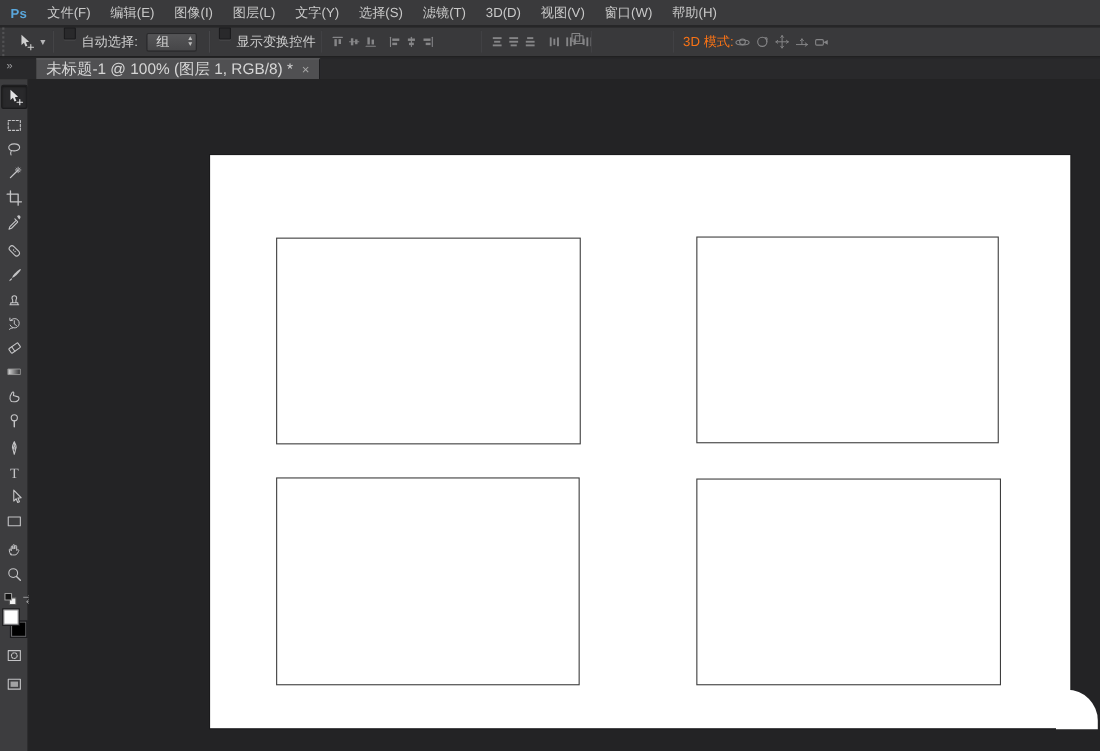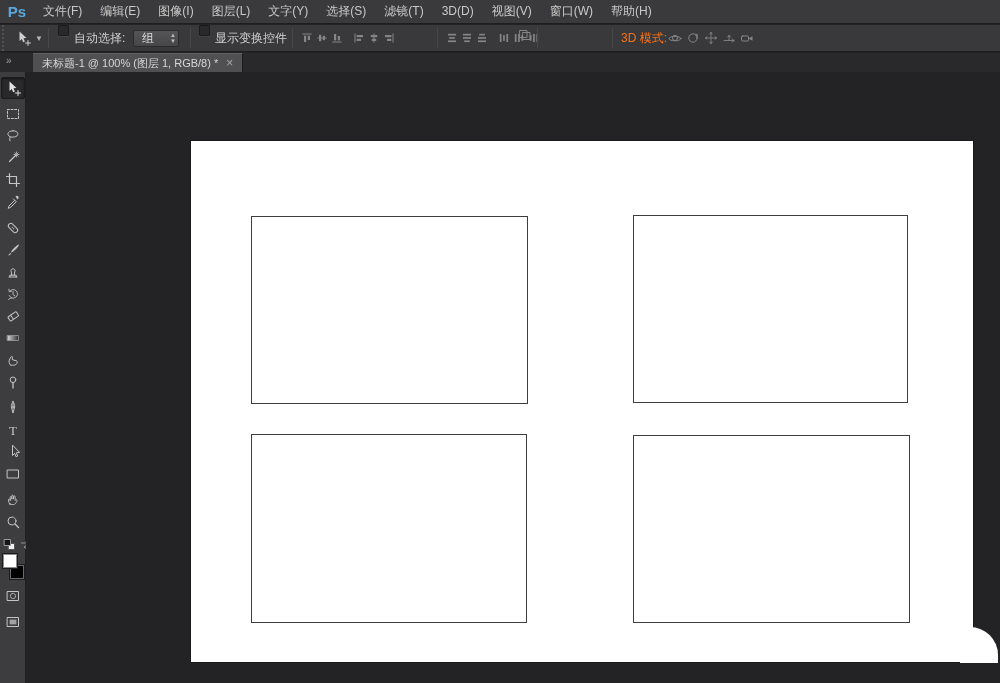--- a/index.html
+++ b/index.html
@@ -3,21 +3,21 @@
 <meta charset="utf-8">
 <style>
   html,body{margin:0;padding:0;background:#232325;}
   *{box-sizing:border-box;}
   .app{position:relative;width:1000px;height:683px;background:#232325;overflow:hidden;
        font-family:"Liberation Sans","DejaVu Sans",sans-serif;-webkit-font-smoothing:antialiased;}
 
   
   .menubar{position:absolute;left:0;top:0;width:1000px;height:24px;background:#3a3a3c;
            border-bottom:1px solid #1e1e20;display:flex;align-items:center;}
-  .ps-logo{width:34px;text-align:center;font-weight:bold;font-size:15px;letter-spacing:0;}
+  .ps-logo{width:34px;text-align:center;font-weight:bold;font-size:12px;letter-spacing:0;}
   .menu-item{display:inline-block;padding:0 9px;font-size:12px;color:#c9c9c9;line-height:23px;cursor:default;}
 
   
   .optionsbar{position:absolute;left:0;top:25px;width:1000px;height:27px;background:#39393b;
               border-bottom:1px solid #1e1e20;}
   .optionsbar>*{position:absolute;top:0;height:26px;display:flex;align-items:center;}
   .ob-grip{left:2px;width:4px;height:26px;border-left:2px dotted #525254;}
   .ob-sep{width:1px;height:20px;top:3px;background:#2b2b2d;border-right:1px solid #47474a;}
   .ob-label{font-size:12px;color:#cfcfcf;white-space:nowrap;}
   .ob-label.dim{color:#f97316;}
@@ -33,21 +33,21 @@
   .ob-tool-icon{color:#cfcfcf;}
   .caret{font-size:8px;color:#b5b5b7;}
   .icon-row{display:flex;align-items:center;}
   .icon-row .gap{width:7px;}
 
   
   .tabbar{position:absolute;left:0;top:53px;width:1000px;height:19px;background:#29292b;}
   .panel-chevron{position:absolute;left:6px;top:2px;font-size:10px;color:#a0a0a2;}
   .doc-tab{position:absolute;left:33px;top:0;height:19px;background:#505052;border-right:1px solid #1d1d1f;
            border-top:1px solid #5f5f61;display:flex;align-items:center;padding:0 9px;gap:8px;}
-  .doc-tab .title{font-size:11px;color:#d6d6d6;white-space:nowrap;}
+  .doc-tab .title{font-size:14px;color:#d6d6d6;white-space:nowrap;}
   .doc-tab .close{font-size:12px;color:#a8a8a8;line-height:11px;}
 
   
   .toolbar{position:absolute;left:0;top:72px;width:26px;height:611px;background:#3d3d3f;
            border-right:1px solid #1f1f21;display:flex;flex-direction:column;align-items:center;padding-top:5px;}
   .tool{width:24px;height:22px;display:flex;align-items:center;justify-content:center;color:#c4c4c6;flex:0 0 22px;}
   .tool.selected{background:#29292b;border:1px solid #1b1b1d;box-shadow:inset 0 1px 2px rgba(0,0,0,.5);
                  border-radius:2px;color:#e2e2e4;}
   .tool-gap{flex:0 0 4px;}
   .swatch-head{width:22px;height:12px;display:flex;justify-content:space-between;align-items:center;

